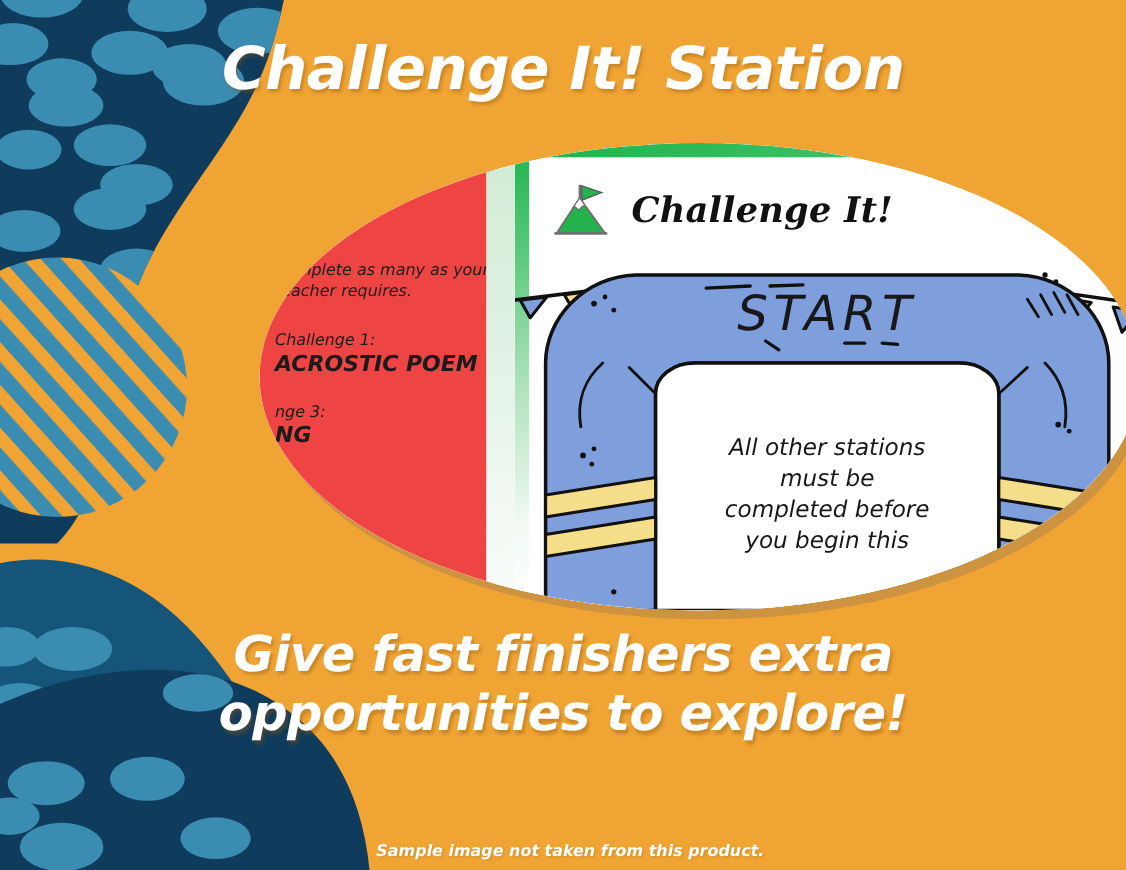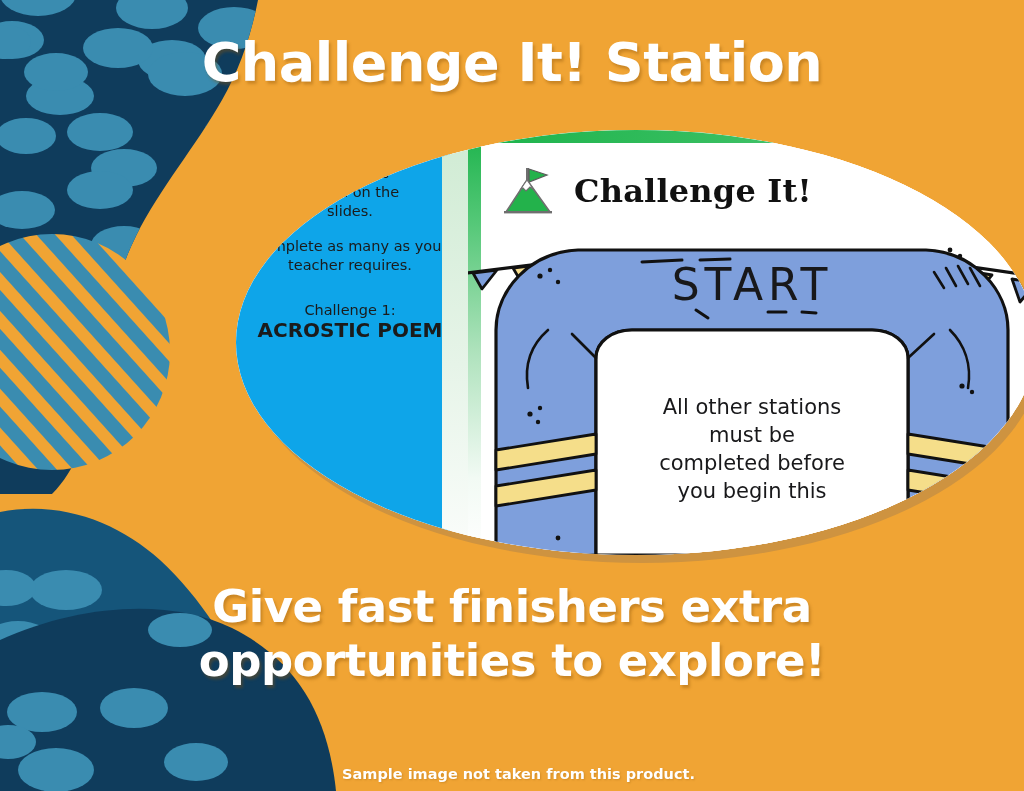--- a/index.html
+++ b/index.html
@@ -3,21 +3,21 @@
 <meta charset="utf-8">
 <style>
   html,body{margin:0;padding:0;}
   body{
     width:1024px;height:791px;
     font-family:"Liberation Sans", sans-serif;
     background:#F0A434;
     overflow:hidden;
     position:relative;
   }
-  #stage{position:absolute;inset:0;width:1024px;height:791px;overflow:hidden;}
+  #stage{position:absolute;inset:0;width:1024px;height:791px;overflow:hidden;font-style:italic;}
 
   
   #bg-decor{position:absolute;left:0;top:0;width:1024px;height:791px;}
 
   
   .headline{
     position:absolute;
     left:0;right:0;
     text-align:center;
     color:#FFFFFF;
@@ -25,21 +25,21 @@
     letter-spacing:-0.5px;
     text-shadow:2px 3px 3px rgba(140,85,10,.38);
     font-family:"DejaVu Sans","Liberation Sans",sans-serif;
   }
   #title-main{
     top:32px;
     font-size:54px;
     line-height:62px;
   }
   #subtitle{
-    top:580px;
+    top:568px;
     font-size:45px;
     line-height:54px;
     padding:0 90px;
   }
   #subtitle .l2{display:block;}
   #footer-note{
     position:absolute;
     left:13px;right:0;
     top:766px;
     text-align:center;
@@ -71,24 +71,23 @@
     position:absolute;
     left:0;top:0;width:800px;height:425px;
     background:#ffffff;
   }
 
   
   #page-left{
     position:absolute;
     left:0px;top:0px;
     width:214px;height:425px;
-    background:#0ea5e9;
+    background:#ef4444;
     color:#1b1b1b;
     font-family:"DejaVu Sans","Liberation Sans",sans-serif;
-    text-align:center;
   }
   #page-left .lp-body{
     position:absolute;
     left:14px;top:34px;
     width:200px;
     font-size:14.5px;
     line-height:19px;
   }
   #page-left .lp-body p{margin:0 0 16px 0;}
   .chal-block{margin-top:26px;}
@@ -244,20 +243,24 @@
             <span>slides.</span>
           </p>
           <p>Complete as many as your teacher requires.</p>
 
           <div class="chal-block">
             <div class="chal-num">Challenge 1:</div>
             <div class="chal-name">ACROSTIC POEM</div>
           </div>
 
 
+          <div class="chal-block">
+            <div class="chal-num">nge 3:</div>
+            <div class="chal-name">NG</div>
+          </div>
         </div>
       </div>
 
       <div id="page-gutter"></div>
 
       <div id="page-right">
         <div id="page-right-topbar"></div>
         <div id="page-right-border"></div>
 
         <div id="ci-head">

